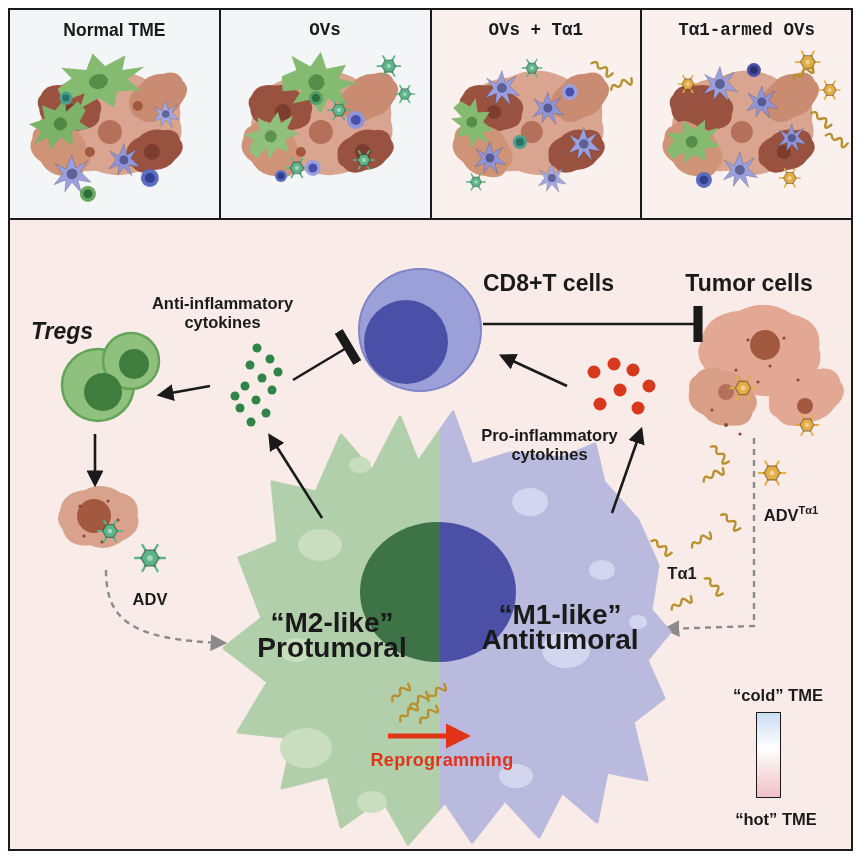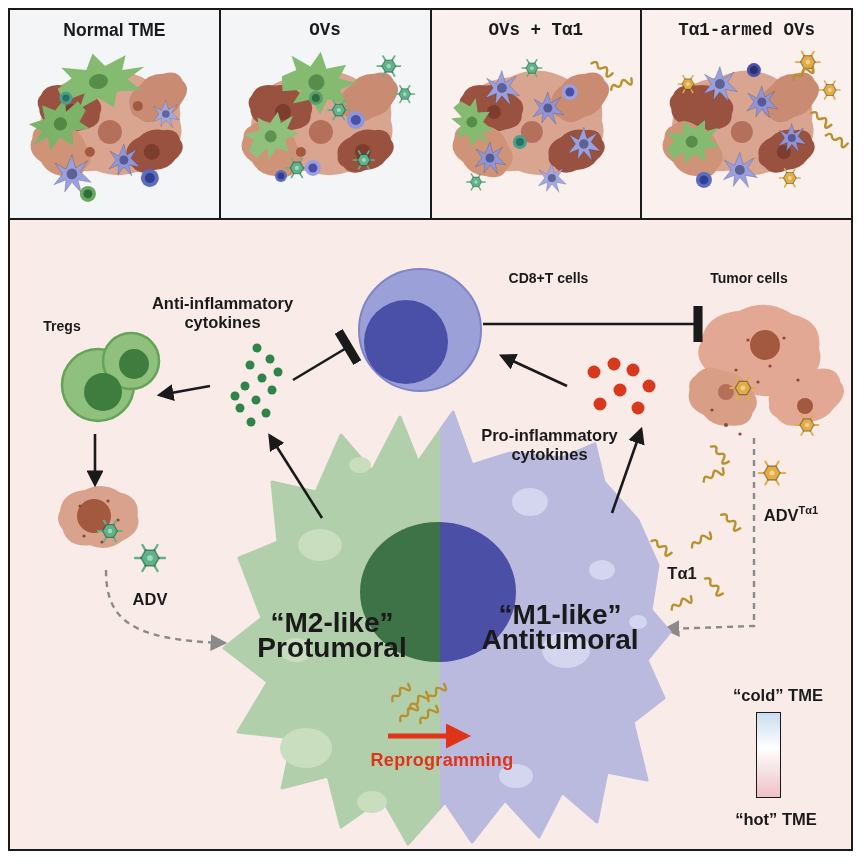--- a/index.html
+++ b/index.html
@@ -8,21 +8,21 @@
   .panels-row{display:flex;height:208px;border-bottom:2px solid var(--frame_border,#1a1a1a);}
   .panel{flex:1 1 0;position:relative;overflow:hidden;}
   .panel + .panel{border-left:2px solid var(--frame_border,#1a1a1a);font-family:Liberation Mono, monospace;}
   .panel--gray{background:var(--panel_bg_gray,#f3f5f6);}
   .panel--pink{background:var(--panel_bg_pink,#faf0ed);}
   .panel-title{text-align:center;font-size:17.5px;font-weight:700;padding-top:10px;height:20px;}
   .panel-art{display:block;width:100%;height:178px;}
   .main{position:relative;height:629px;background:var(--main_bg,#f9ebe8);overflow:hidden;}
   .main svg.diagram{position:absolute;left:0;top:0;}
   .lbl{position:absolute;text-align:center;line-height:1.18;}
-  .lbl-big{font-size:14px;font-weight:700;}
+  .lbl-big{font-size:23px;font-weight:700;}
   .lbl-med{font-size:16.5px;font-weight:700;}
   .lbl-cell{font-size:28px;font-weight:800;line-height:25px;}
   .lbl-reprog{font-size:18px;font-weight:800;color:var(--reprogramming_red,#e03418);letter-spacing:.3px;}
   .legend-bar{position:absolute;width:23px;height:84px;border:1.5px solid #1a1a1a;
     background:linear-gradient(to bottom,var(--legend_cold_top,#c9ddf1) 0%,#ffffff 42%,#f7e9e9 62%,var(--legend_hot_bottom,#efc0c7) 100%);}
   
   .f-m2{fill:var(--m2_green,#b2cfab);stroke:var(--m2_green,#b2cfab);}
   .f-m1{fill:var(--m1_purple,#b9bade);stroke:var(--m1_purple,#b9bade);}
   .f-m2n{fill:var(--m2_nucleus,#3e7347);}
   .f-m1n{fill:var(--m1_nucleus,#4b50a6);}
@@ -359,21 +359,21 @@
 
       <path class="s-arrow" d="M200,166 L150,175" marker-end="url(#mk-arrow)"></path>
       <path class="s-arrow" d="M283,160 L338,127" marker-end="url(#mk-tbar)"></path>
       <path class="s-arrow" d="M312,298 L260,216" marker-end="url(#mk-arrow)"></path>
       <path class="s-arrow" d="M85,214 L85,264" marker-end="url(#mk-arrow)"></path>
       <path class="s-arrow" d="M602,293 L631,210" marker-end="url(#mk-arrow)"></path>
       <path class="s-arrow" d="M557,166 L492,136" marker-end="url(#mk-arrow)"></path>
       <path class="s-arrow" d="M473,104 L688,104" marker-end="url(#mk-tbar)"></path>
     </svg>
 
-    <div class="lbl lbl-big" style="left:10px;top:98px;width:84px;">Tregs</div>
+    <div class="lbl lbl-big" style="left:10px;top:98px;width:84px;font-style:italic;">Tregs</div>
     <div class="lbl lbl-med" style="left:120px;top:74px;width:185px;">
       <span style="display:block">Anti-inflammatory</span>
       <span style="display:block">cytokines</span>
     </div>
     <div class="lbl lbl-big" style="left:436px;top:50px;width:205px;">CD8+T cells</div>
     <div class="lbl lbl-big" style="left:644px;top:50px;width:190px;">Tumor cells</div>
     <div class="lbl lbl-med" style="left:442px;top:206px;width:195px;">
       <span style="display:block">Pro-inflammatory</span>
       <span style="display:block">cytokines</span>
     </div>

